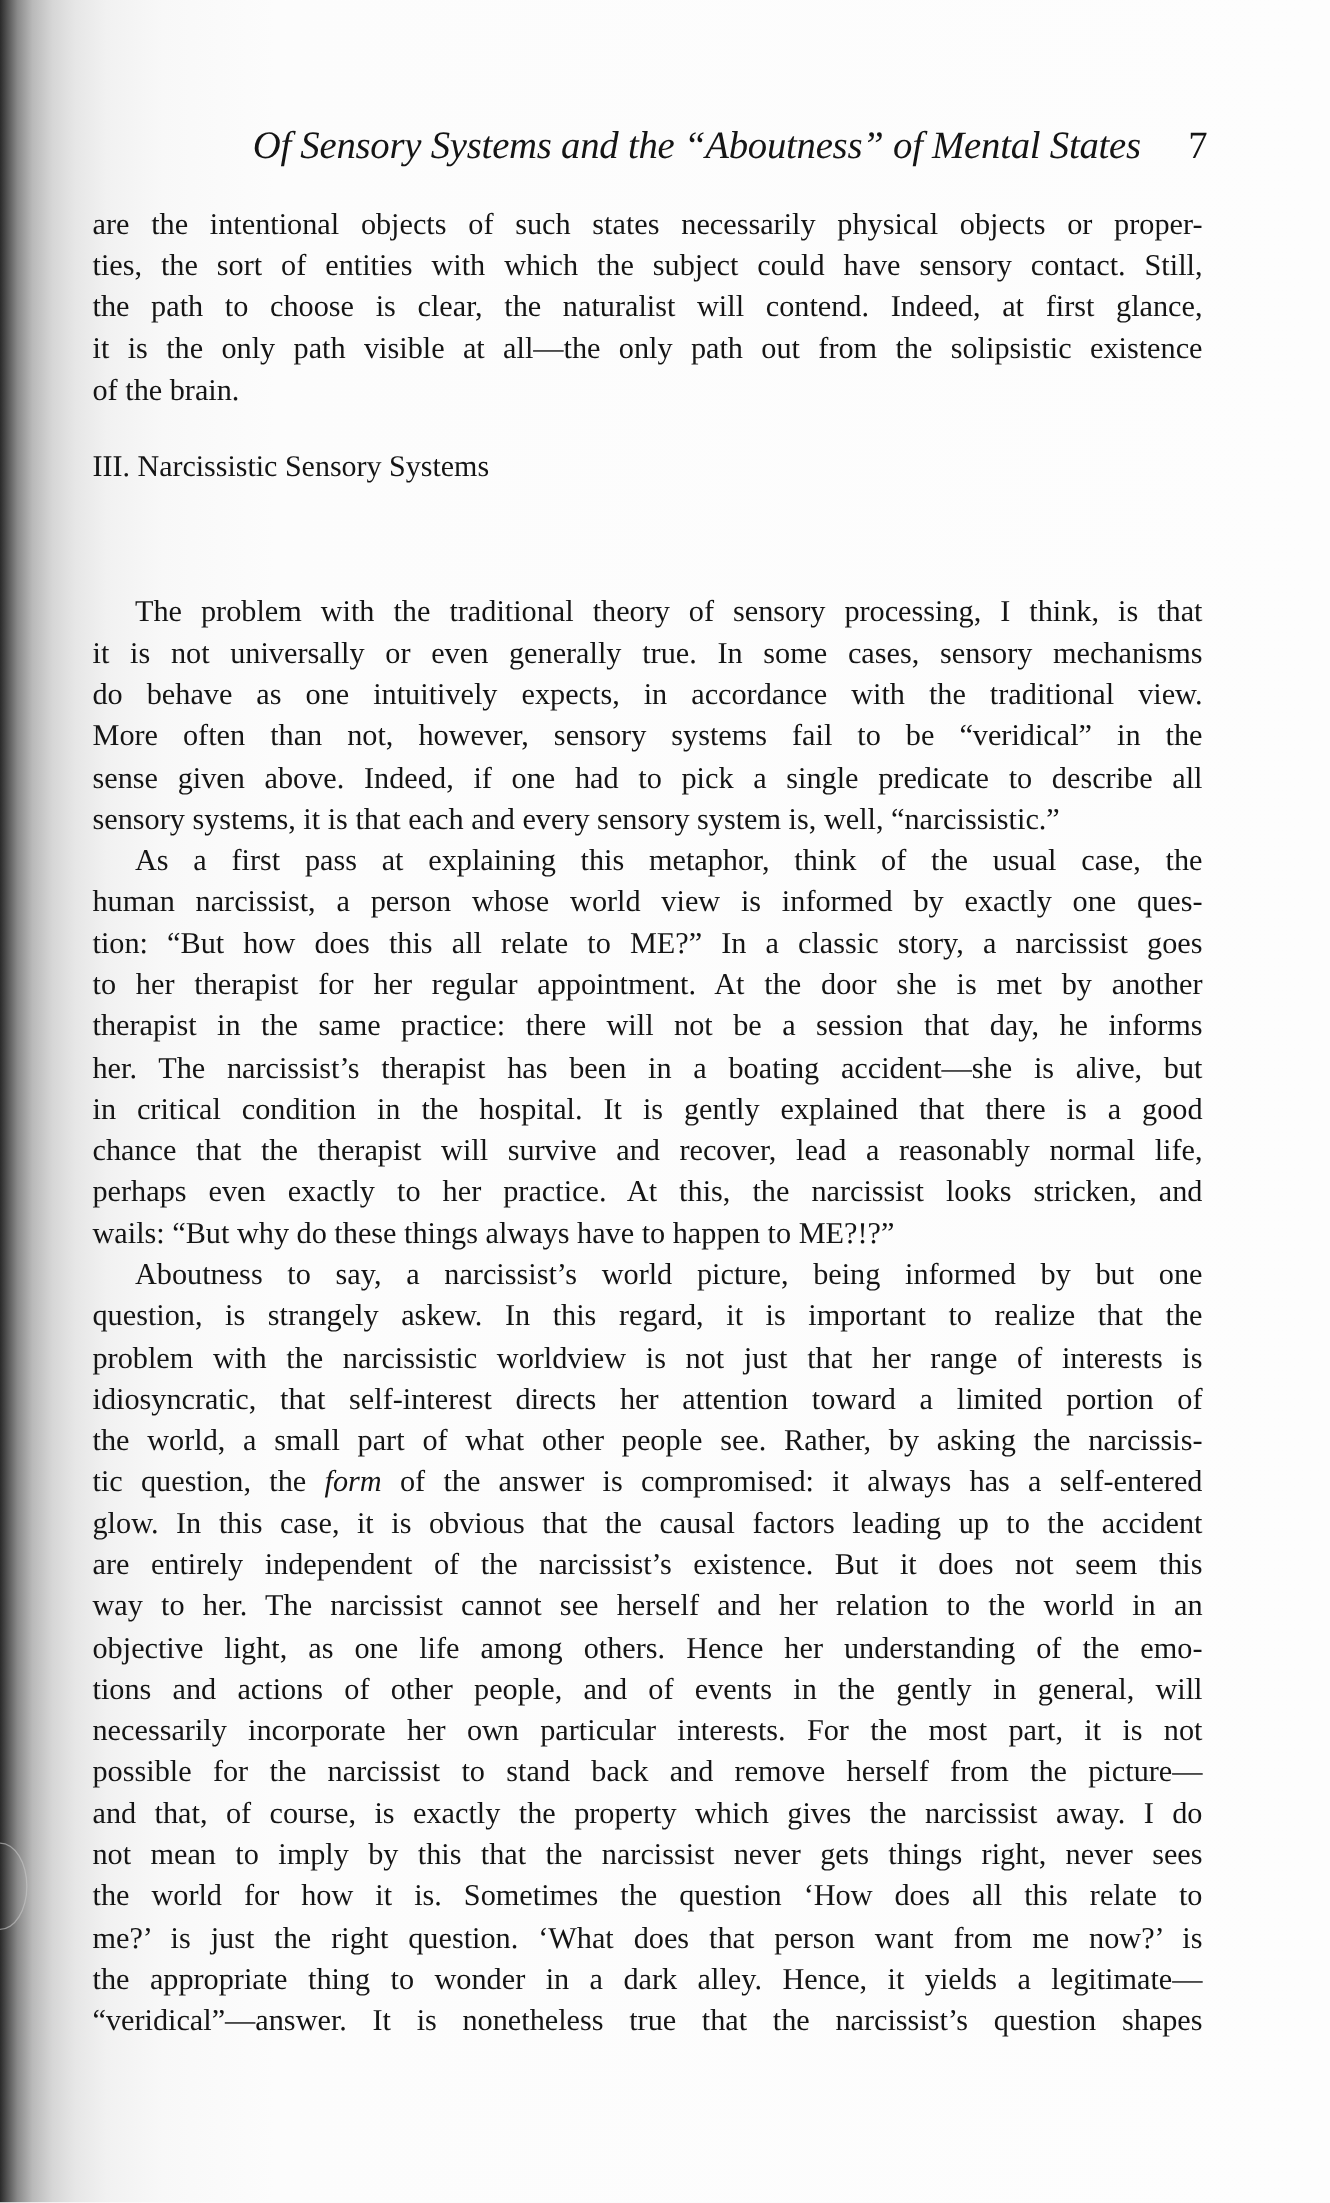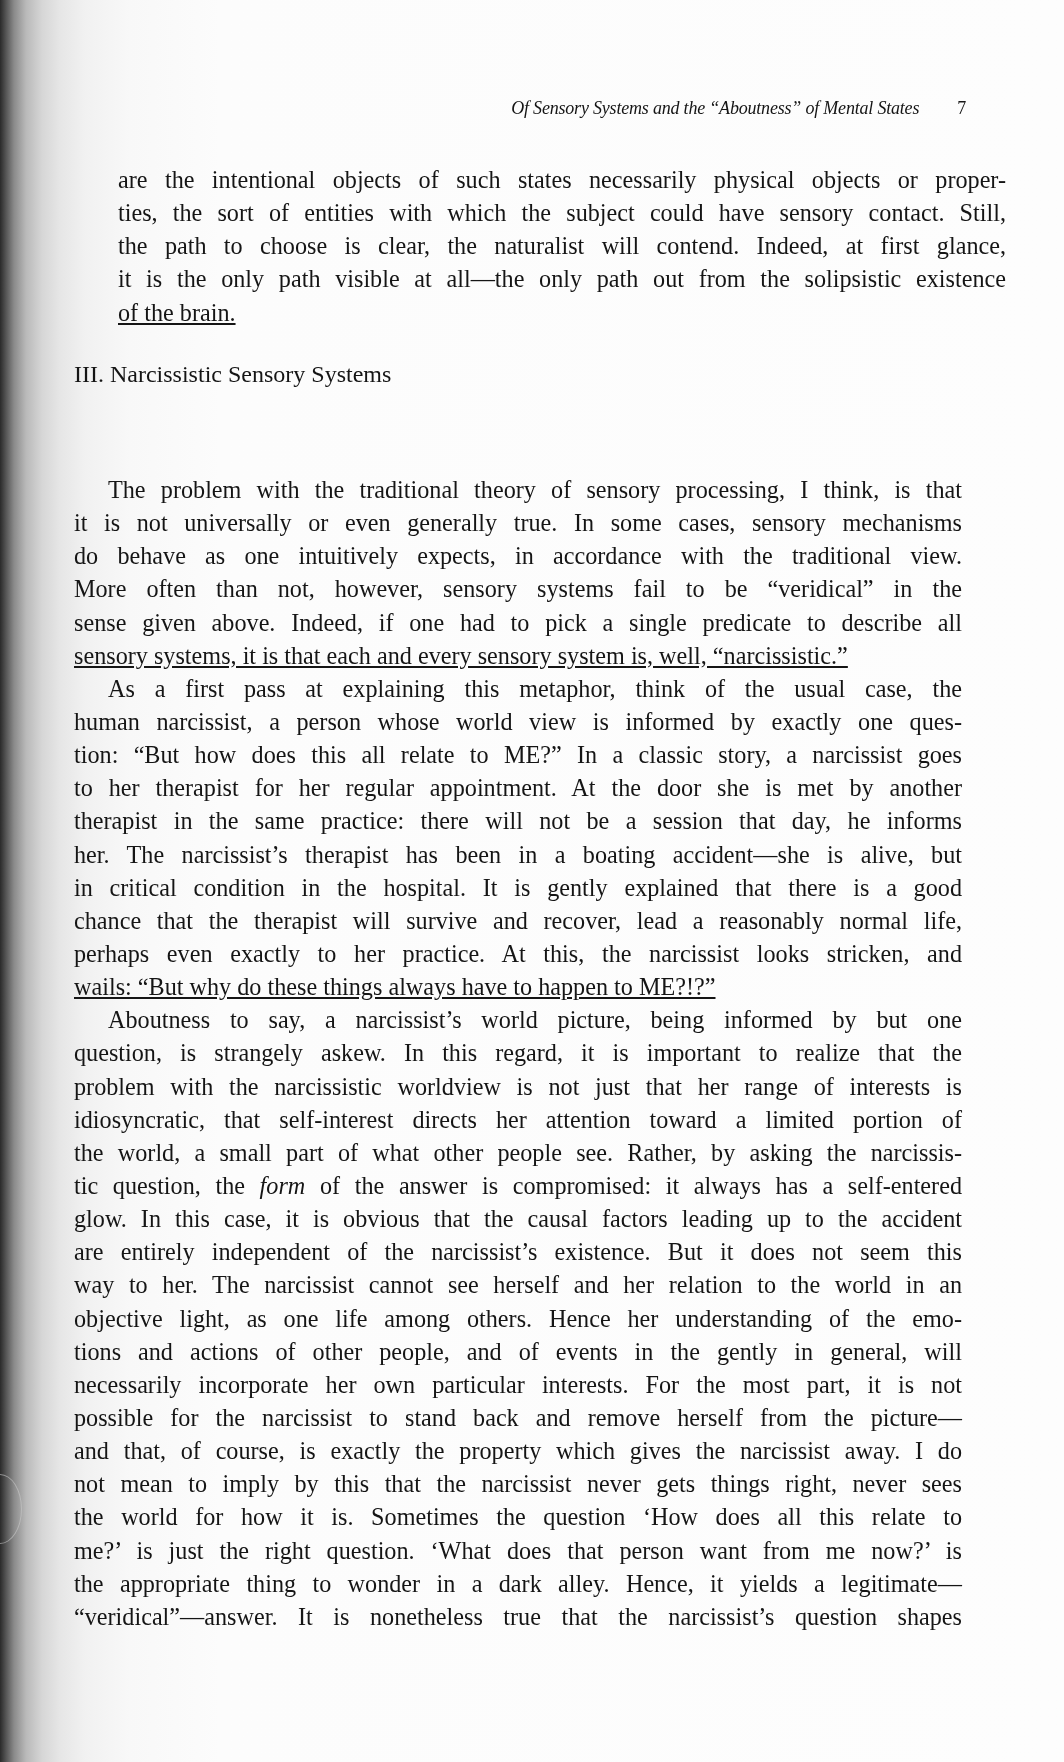--- a/index.html
+++ b/index.html
@@ -12,36 +12,36 @@
   }
   .page {
     position: absolute; inset: 0;
     background: linear-gradient(to right,
       #2a2a2a 0px, #555 6px, #8a8a8a 14px, #b9b9b9 26px,
       #d6d6d6 42px, #e6e6e6 60px, #f1f1f1 85px, #f8f8f8 130px, #fcfcfc 220px, #fdfdfd 100%);
   }
   .running-head {
     position: absolute; top: 98px; left: 0; width: 966px;
     text-align: right;
-    font-style: italic; font-size: 18px; letter-spacing: -0.2px;
+    font-style: italic; font-size: 31px; letter-spacing: -0.2px;
   }
   .running-head .title { margin-right: 38px; }
   .running-head .num { font-style: normal; }
   .text-block {
     position: absolute; left: 74px; width: 888px;
     font-size: 24.2px; line-height: 33.15px;
   }
   .line {
     display: block; white-space: nowrap;
     text-align: justify; text-align-last: justify;
     height: 33.15px;
   }
-  .line.last { text-align-last: left; text-decoration: underline; }
+  .line.last { text-align-last: left; }
   .line.indent { padding-left: 34px; }
-  .block1 { top: 163px; margin-left: 44px; }
+  .block1 { top: 163px; }
   .heading {
     position: absolute; top: 361px; left: 74px;
     font-weight: normal; font-size: 24px;
   }
   .block2 { top: 429px; margin-top: 44px; }
   em { font-style: italic; }
   .ring {
     position: absolute; left: -22px; top: 1474px; width: 42px; height: 68px;
     border: 1px solid #c8c8c8; border-radius: 50%; opacity: 0.6;
   }

